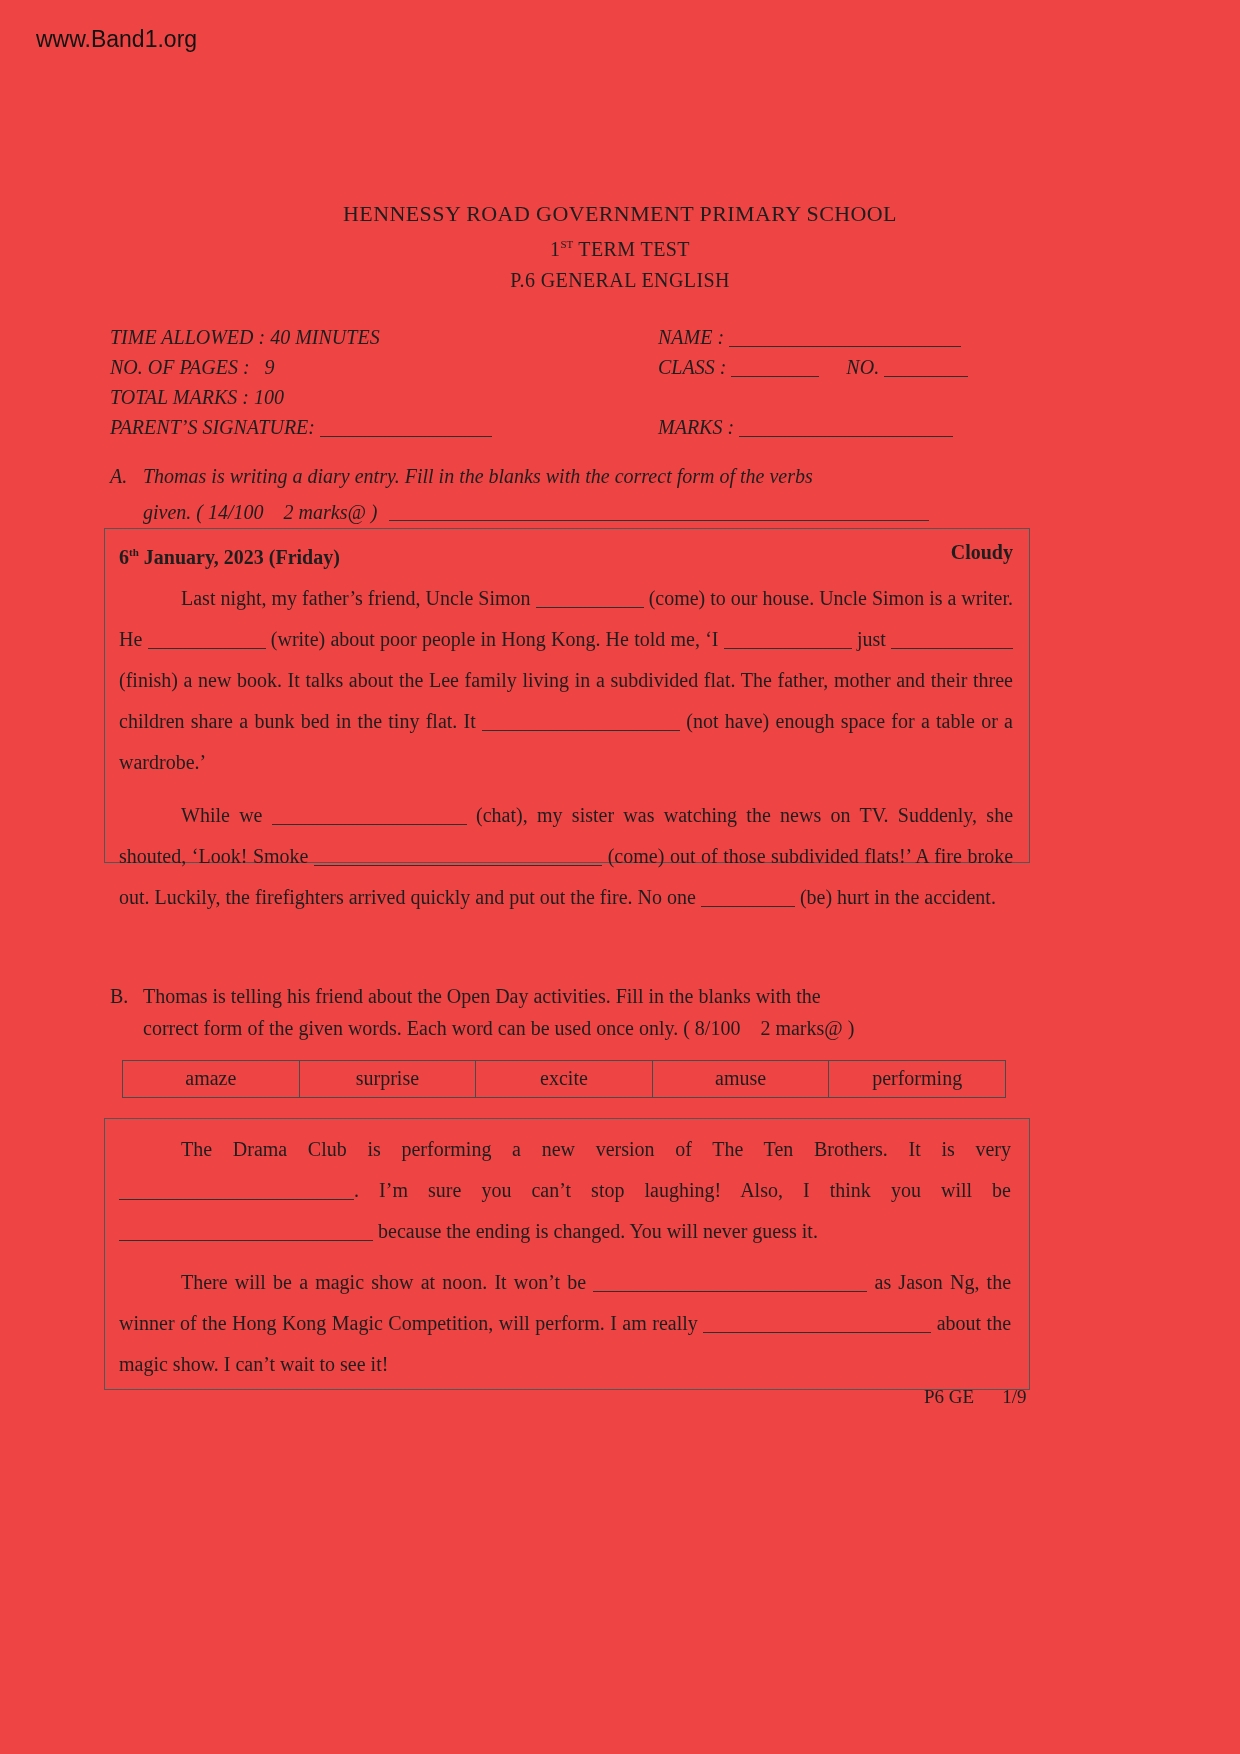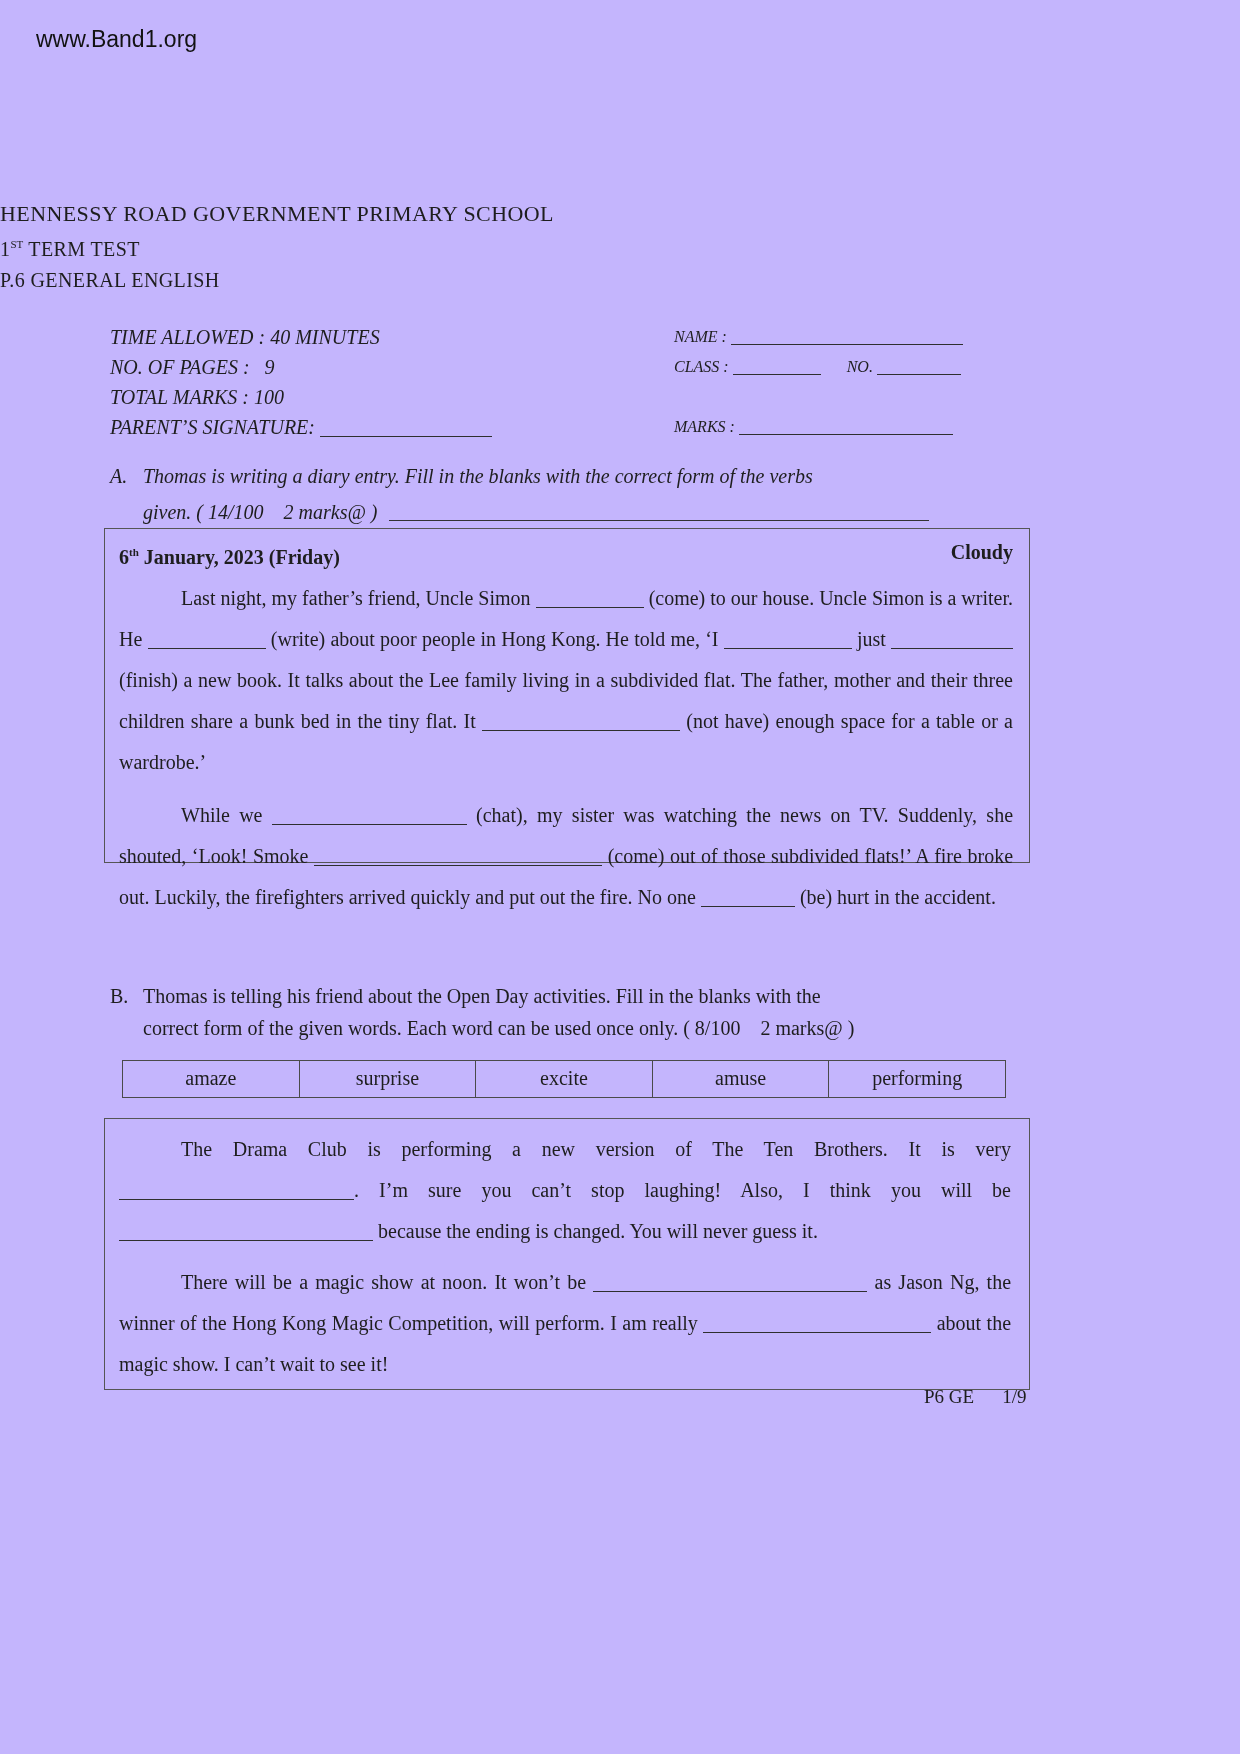--- a/index.html
+++ b/index.html
@@ -5,43 +5,42 @@
   * { margin:0; padding:0; box-sizing:border-box; }
   html, body { width:1240px; height:1754px; }
   body {
     background:#fbfbf8;
     font-family:"Liberation Serif", serif;
     color:#1e1e1e;
   }
   .page {
     position:relative;
     width:1240px; height:1754px;
-    background:#c4b5fd;
+    background:#ef4444;
     overflow:hidden;
   }
   .watermark {
     position:absolute; top:26px; left:36px;
     font-family:"Liberation Sans", sans-serif;
     font-size:23px; color:#121212;
   }
   .title-block {
     position:absolute; top:198px; left:0; width:100%;
-    font-size:22px; line-height:31px;
+    text-align:center; font-size:22px; line-height:31px;
     letter-spacing:0.4px;
   }
   .title-block .test-title, .title-block .subject { font-size:20px; }
   sup.sup { font-size:11px; vertical-align:super; letter-spacing:0; }
   .info-left {
     position:absolute; top:322px; left:110px;
     font-size:20px;
   }
   .info-right {
     position:absolute; top:322px; left:658px;
-    font-size:16px;
-    margin-left:16px;
+    font-size:20px;
   }
   .info-line { height:30px; line-height:30px; white-space:pre-wrap;font-style:italic; }
   .blank {
     display:inline-block;
     border-bottom:1.5px solid #2f2f2f;
     height:16px;
     vertical-align:-3px;
   }
   .rule {
     display:inline-block;

